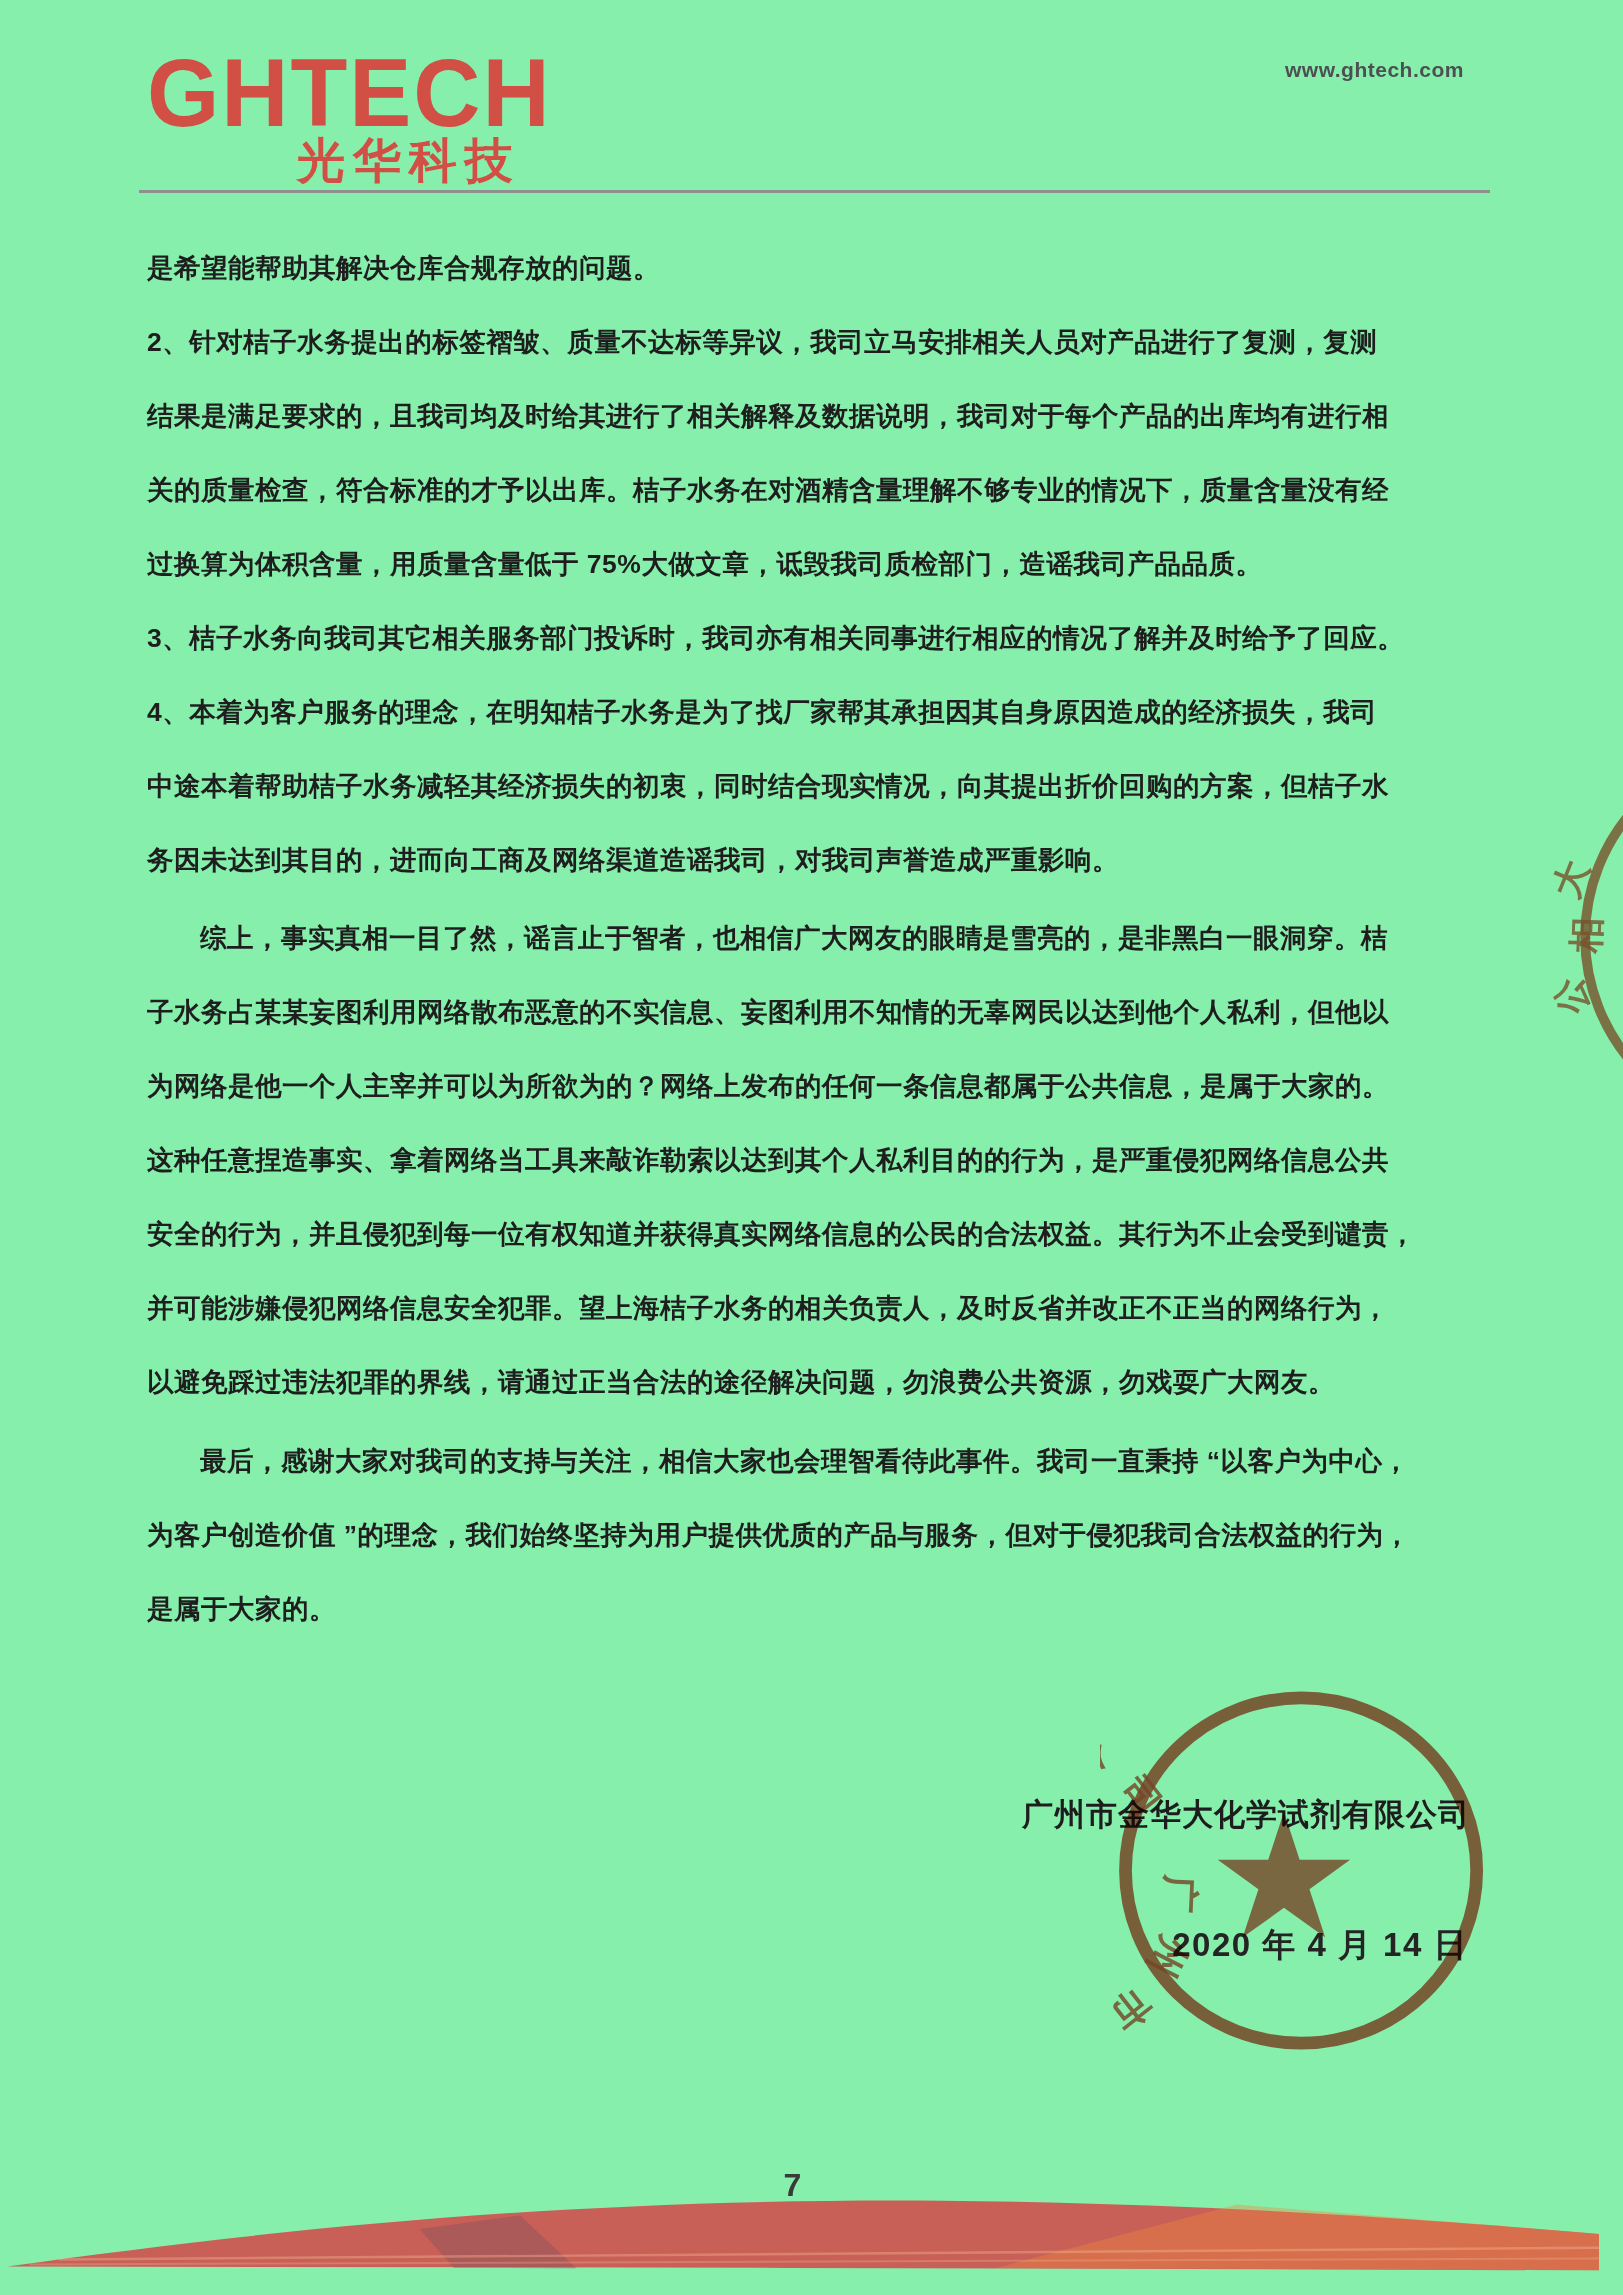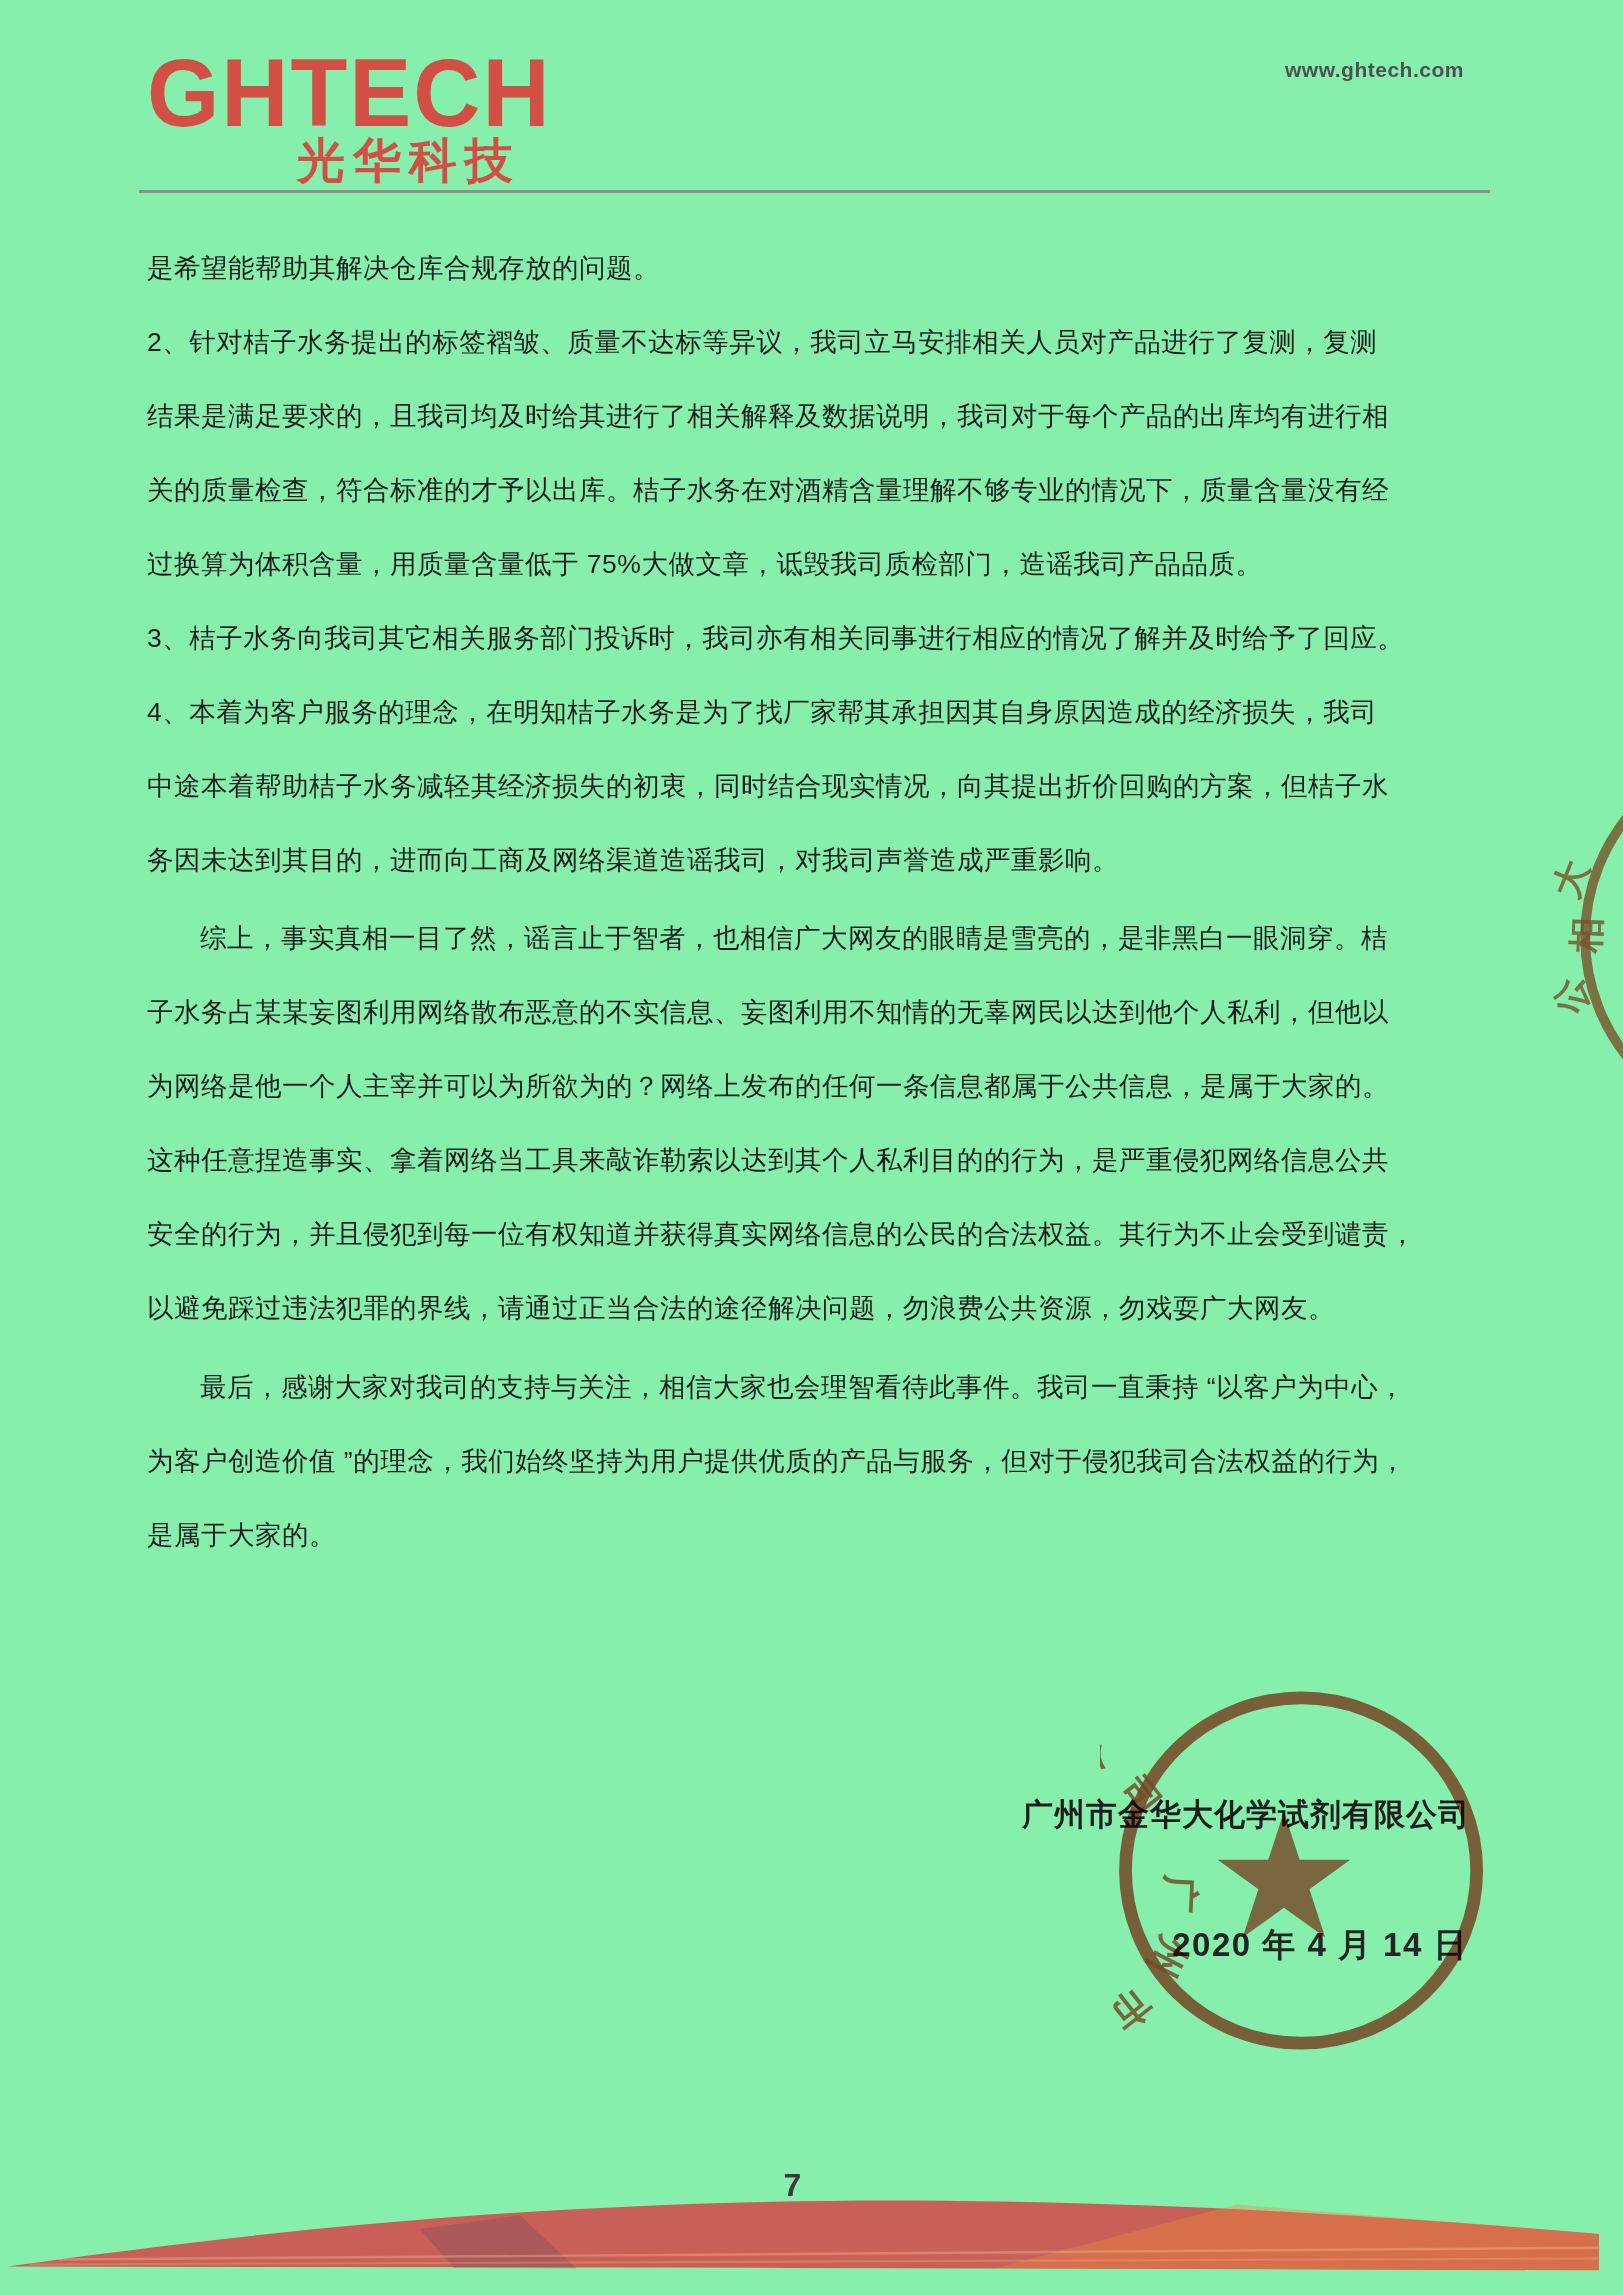--- a/index.html
+++ b/index.html
@@ -45,21 +45,21 @@
     width: 1351px; height: 2.9px;
     background: #8f8f8f;
   }
 
   
   .body-text {
     position: absolute;
     left: 147px; top: 231px;
     width: 1348px;
     font-size: 26.5px;
-    font-weight: 400;
+    font-weight: 700;
     color: #1e1e1e;
     letter-spacing: 0.5px;
   }
   .body-line {
     height: 74px;
     line-height: 74px;
     white-space: nowrap;
   }
   .body-line.indent { padding-left: 53px; }
   .body-line.gap { margin-top: 4.4px; }
@@ -130,20 +130,21 @@
       <div class="body-line">过换算为体积含量，用质量含量低于 75%大做文章，诋毁我司质检部门，造谣我司产品品质。</div>
       <div class="body-line">3、桔子水务向我司其它相关服务部门投诉时，我司亦有相关同事进行相应的情况了解并及时给予了回应。</div>
       <div class="body-line">4、本着为客户服务的理念，在明知桔子水务是为了找厂家帮其承担因其自身原因造成的经济损失，我司</div>
       <div class="body-line">中途本着帮助桔子水务减轻其经济损失的初衷，同时结合现实情况，向其提出折价回购的方案，但桔子水</div>
       <div class="body-line">务因未达到其目的，进而向工商及网络渠道造谣我司，对我司声誉造成严重影响。</div>
       <div class="body-line indent gap">综上，事实真相一目了然，谣言止于智者，也相信广大网友的眼睛是雪亮的，是非黑白一眼洞穿。桔</div>
       <div class="body-line">子水务占某某妄图利用网络散布恶意的不实信息、妄图利用不知情的无辜网民以达到他个人私利，但他以</div>
       <div class="body-line">为网络是他一个人主宰并可以为所欲为的？网络上发布的任何一条信息都属于公共信息，是属于大家的。</div>
       <div class="body-line">这种任意捏造事实、拿着网络当工具来敲诈勒索以达到其个人私利目的的行为，是严重侵犯网络信息公共</div>
       <div class="body-line">安全的行为，并且侵犯到每一位有权知道并获得真实网络信息的公民的合法权益。其行为不止会受到谴责，</div>
+      <div class="body-line">并可能涉嫌侵犯网络信息安全犯罪。望上海桔子水务的相关负责人，及时反省并改正不正当的网络行为，</div>
       <div class="body-line">以避免踩过违法犯罪的界线，请通过正当合法的途径解决问题，勿浪费公共资源，勿戏耍广大网友。</div>
       <div class="body-line indent gap">最后，感谢大家对我司的支持与关注，相信大家也会理智看待此事件。我司一直秉持 “以客户为中心，</div>
       <div class="body-line">为客户创造价值 ”的理念，我们始终坚持为用户提供优质的产品与服务，但对于侵犯我司合法权益的行为，</div>
       <div class="body-line">是属于大家的。</div>
     </div>
 
   <div class="company-line">广州市金华大化学试剂有限公司</div>
   <div class="date-line">2020 年 4 月 14 日</div>
 
   <svg class="company-seal" viewBox="0 0 840 820" xmlns="http://www.w3.org/2000/svg">

